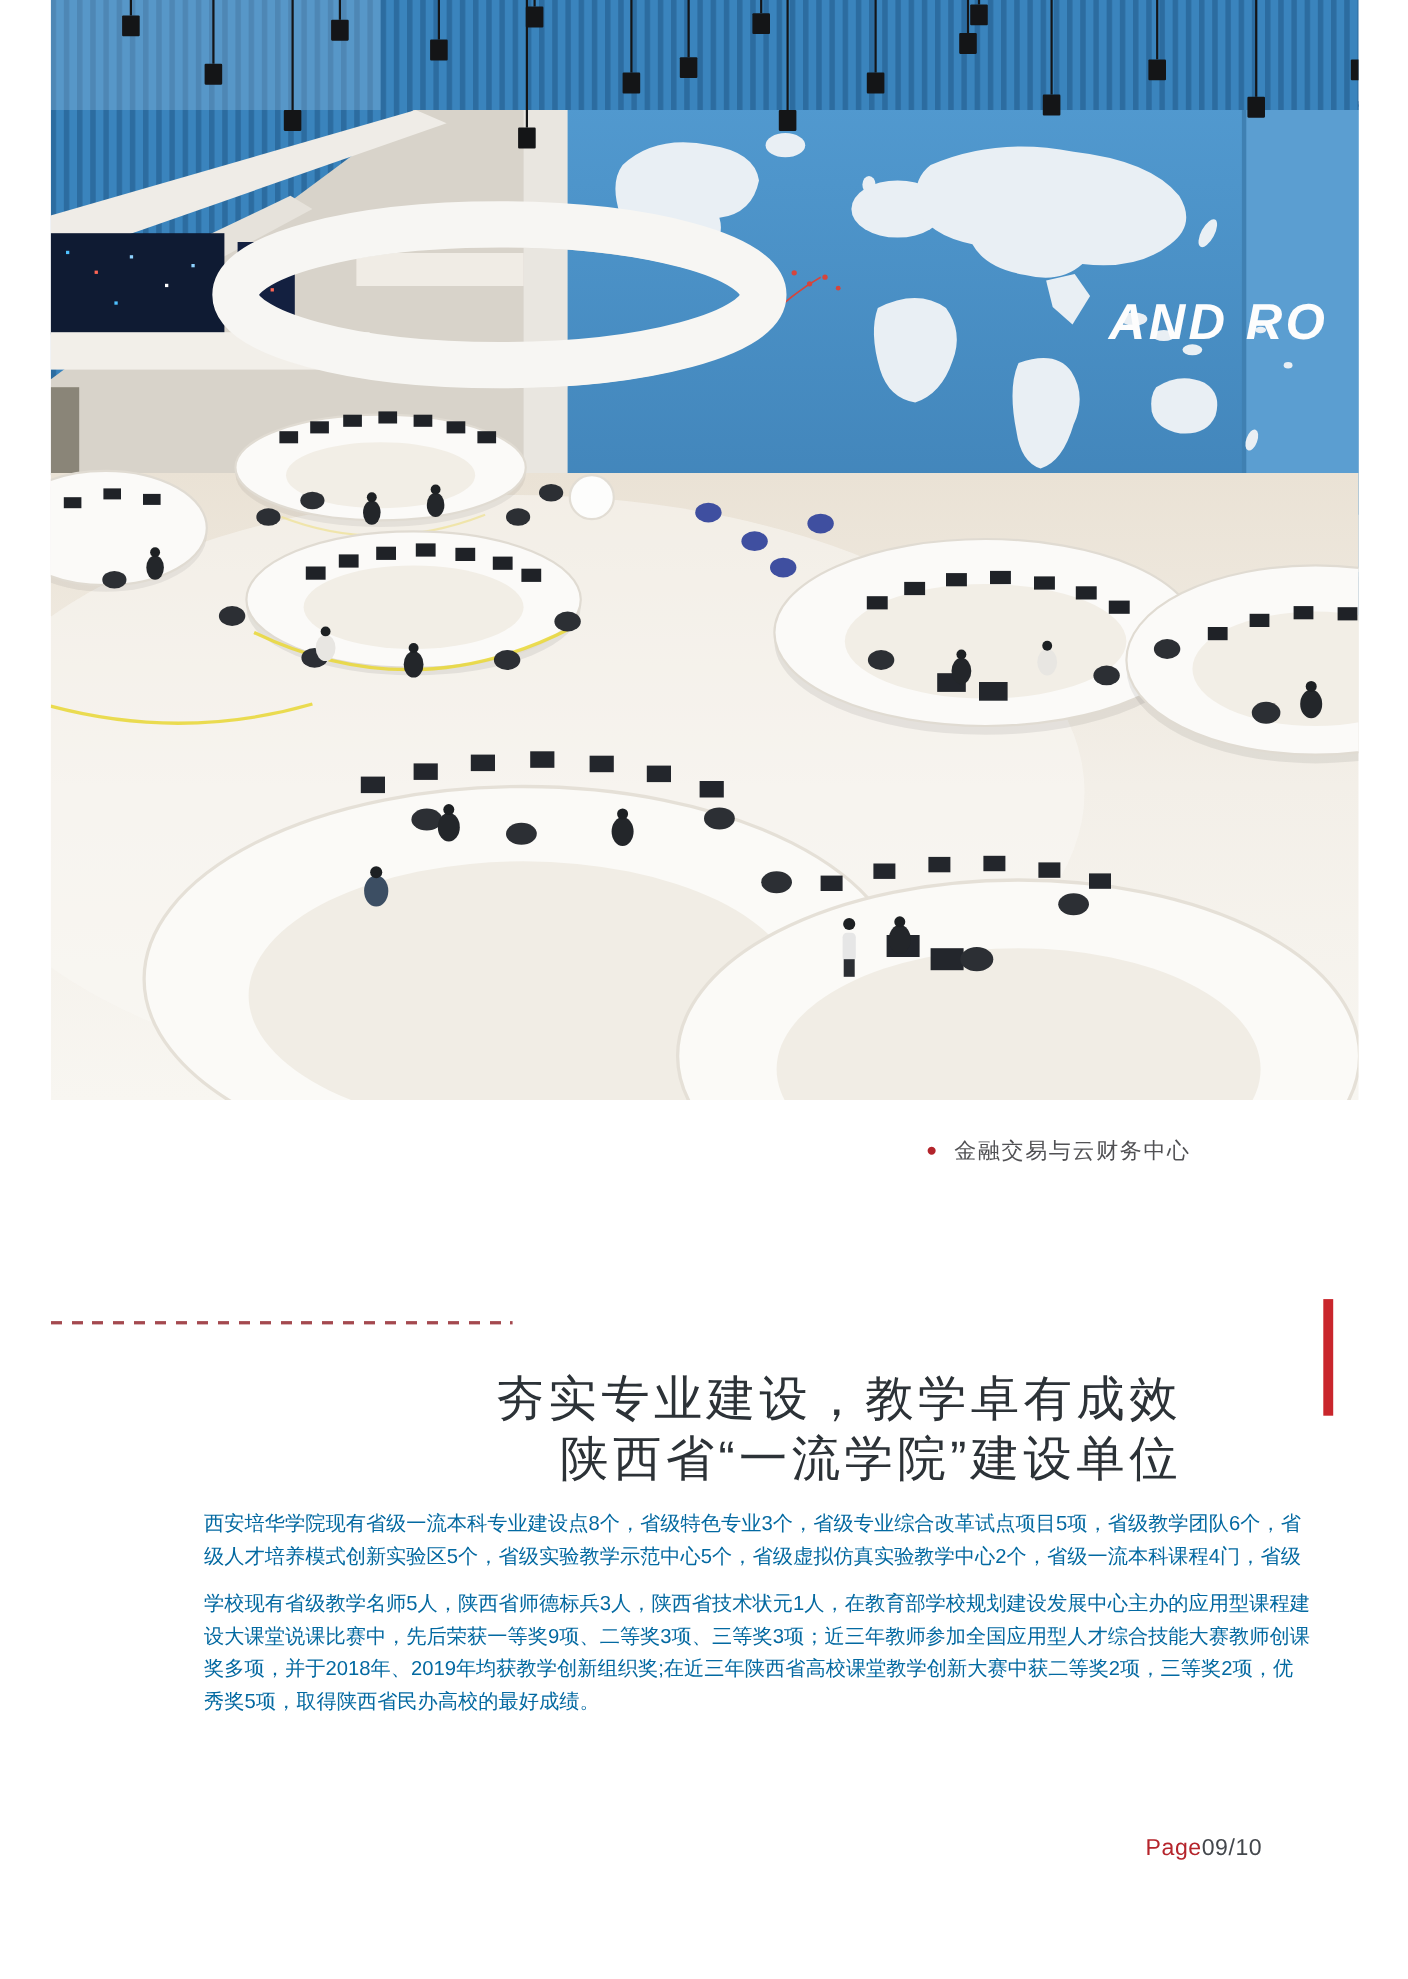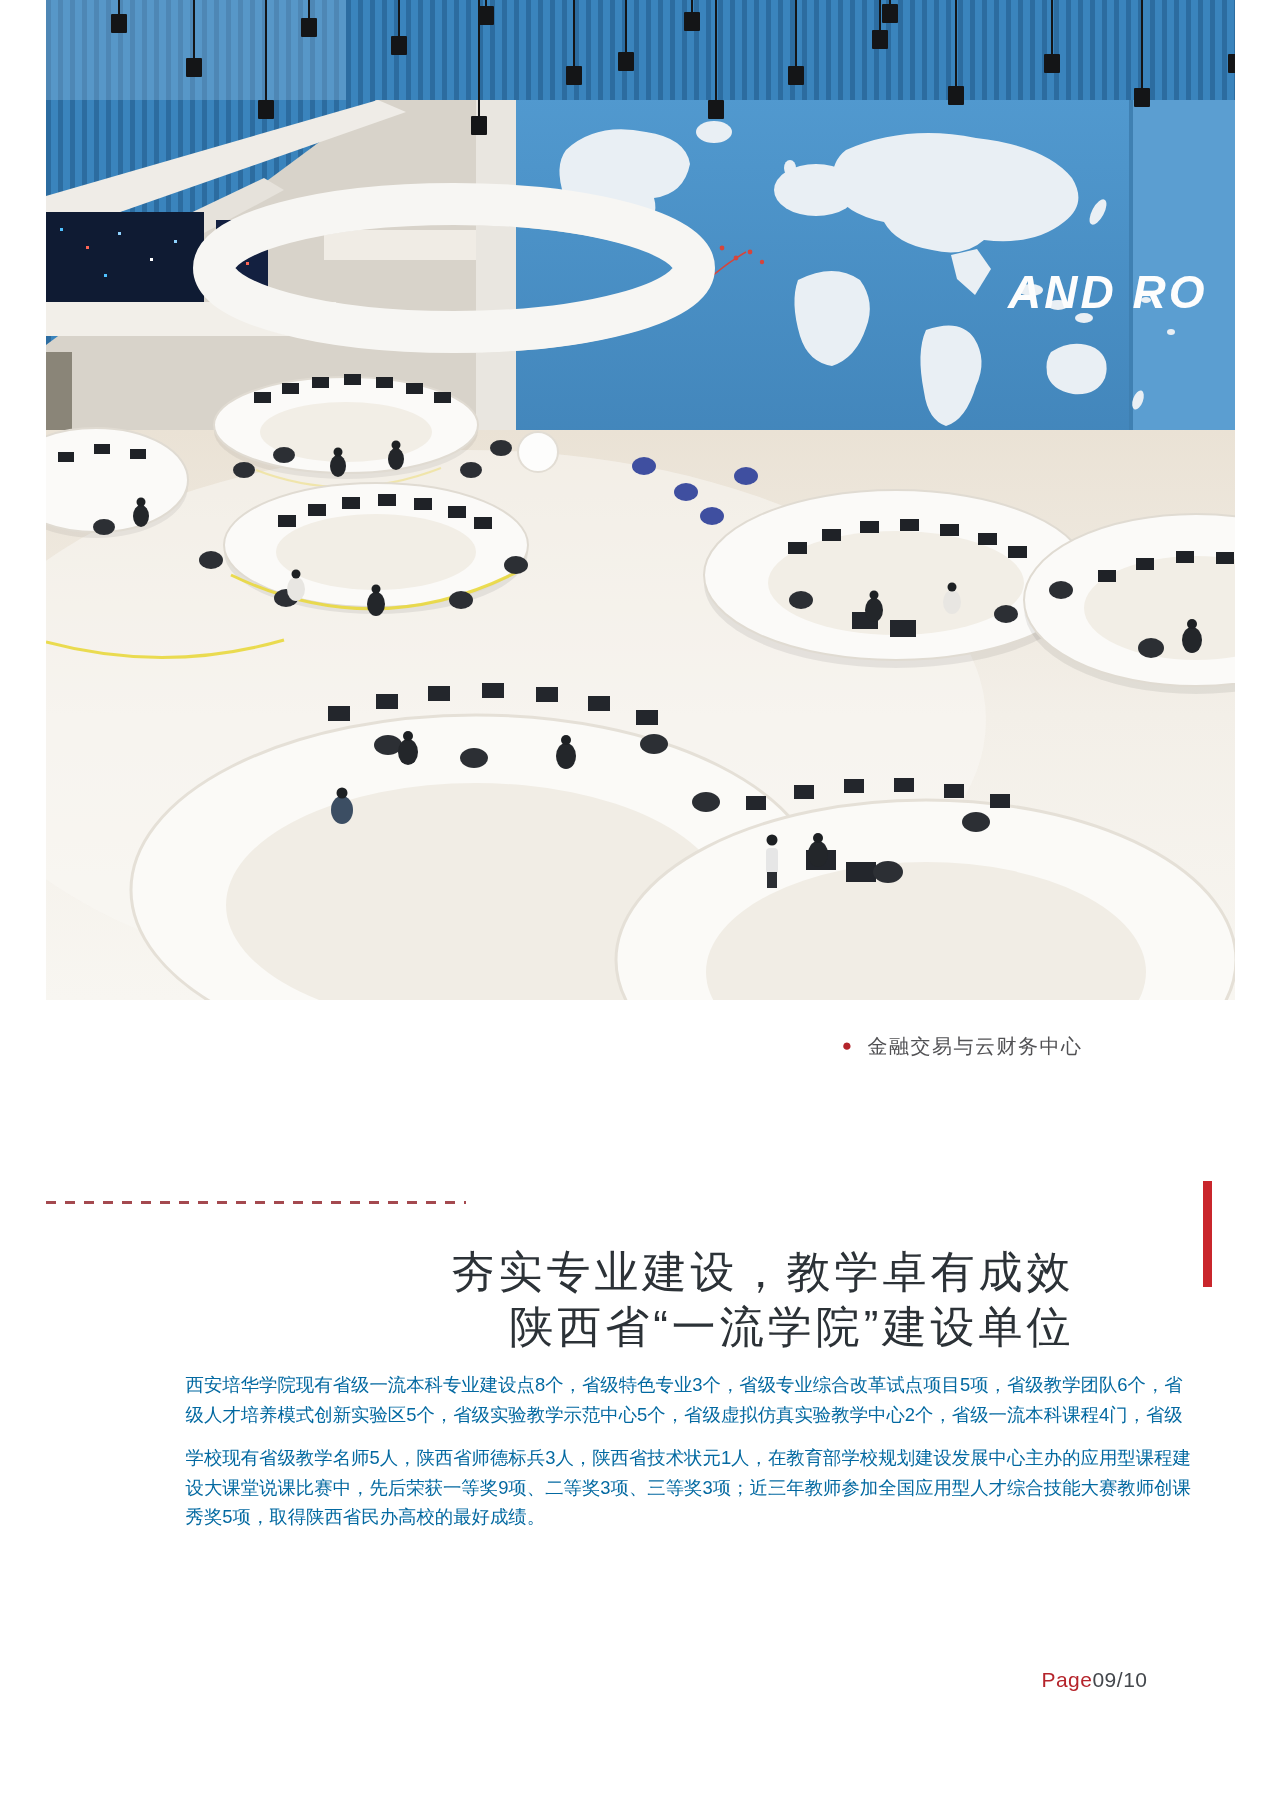--- a/index.html
+++ b/index.html
@@ -385,20 +385,21 @@
   <div class="red-bar"></div>
 
   <div class="body-text">
     <div class="para">
         <div class="tline">西安培华学院现有省级一流本科专业建设点8个，省级特色专业3个，省级专业综合改革试点项目5项，省级教学团队6个，省</div>
         <div class="tline">级人才培养模式创新实验区5个，省级实验教学示范中心5个，省级虚拟仿真实验教学中心2个，省级一流本科课程4门，省级</div>
       </div>
     <div class="para">
         <div class="tline">学校现有省级教学名师5人，陕西省师德标兵3人，陕西省技术状元1人，在教育部学校规划建设发展中心主办的应用型课程建</div>
         <div class="tline">设大课堂说课比赛中，先后荣获一等奖9项、二等奖3项、三等奖3项；近三年教师参加全国应用型人才综合技能大赛教师创课</div>
+        <div class="tline">奖多项，并于2018年、2019年均获教学创新组织奖;在近三年陕西省高校课堂教学创新大赛中获二等奖2项，三等奖2项，优</div>
         <div class="tline">秀奖5项，取得陕西省民办高校的最好成绩。</div>
       </div>
   </div>
 
   <div class="pagenum">
     <span class="pg">Page</span><span>09/10</span>
   </div>
 
 </div>
 

